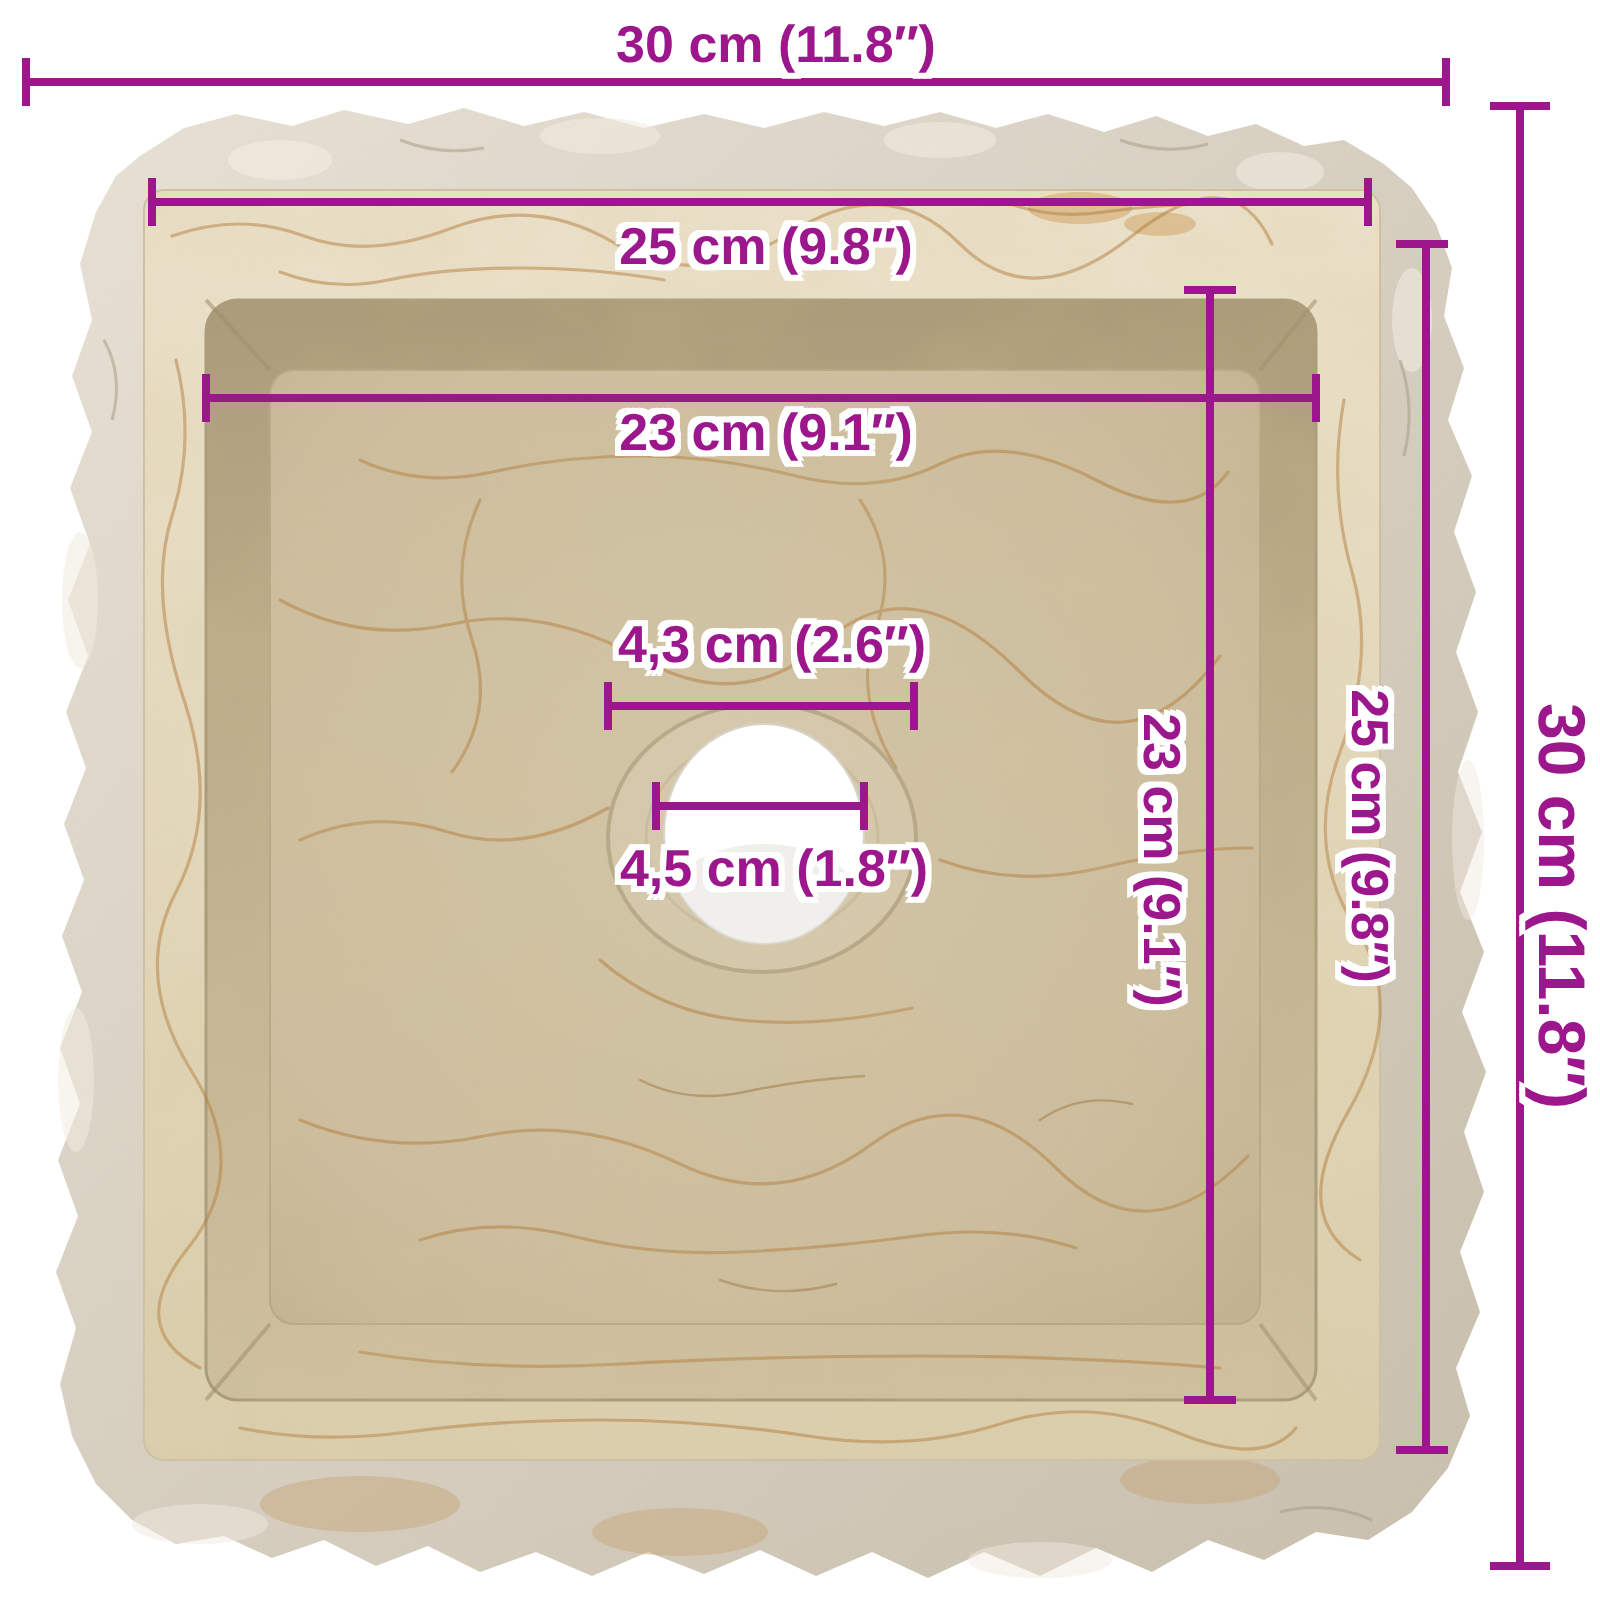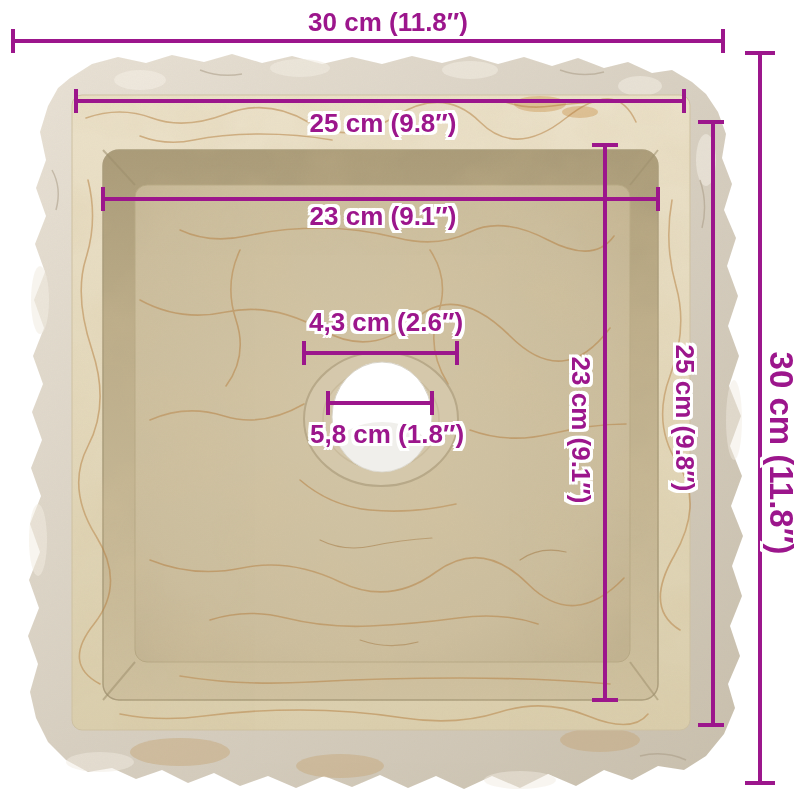--- a/index.html
+++ b/index.html
@@ -185,21 +185,21 @@
     <div class="dim-label" style="left:383px;top:216px;">23 cm (9.1″)</div>
 
     <div class="dim-label" style="left:386px;top:322px;">4,3 cm (2.6″)</div>
     <div class="hline" style="left:304px;top:351px;width:153px;"></div>
     <div class="htick" style="left:302px;top:341px;"></div>
     <div class="htick" style="left:455px;top:341px;"></div>
 
     <div class="hline" style="left:328px;top:401px;width:104px;"></div>
     <div class="htick" style="left:326px;top:391px;"></div>
     <div class="htick" style="left:430px;top:391px;"></div>
-    <div class="dim-label" style="left:387px;top:434px;">5,8 cm (1.8″)</div>
+    <div class="dim-label" style="left:387px;top:434px;">4,5 cm (1.8″)</div>
 
     <div class="vline" style="left:603px;top:145px;height:555px;"></div>
     <div class="vtick" style="left:592px;top:143px;"></div>
     <div class="vtick" style="left:592px;top:698px;"></div>
     <div class="dim-label vert" style="left:581px;top:430px;">23 cm (9.1″)</div>
 
     <div class="vline" style="left:711px;top:122px;height:603px;"></div>
     <div class="vtick" style="left:698px;top:120px;"></div>
     <div class="vtick" style="left:698px;top:723px;"></div>
     <div class="dim-label vert" style="left:685px;top:418px;">25 cm (9.8″)</div>

